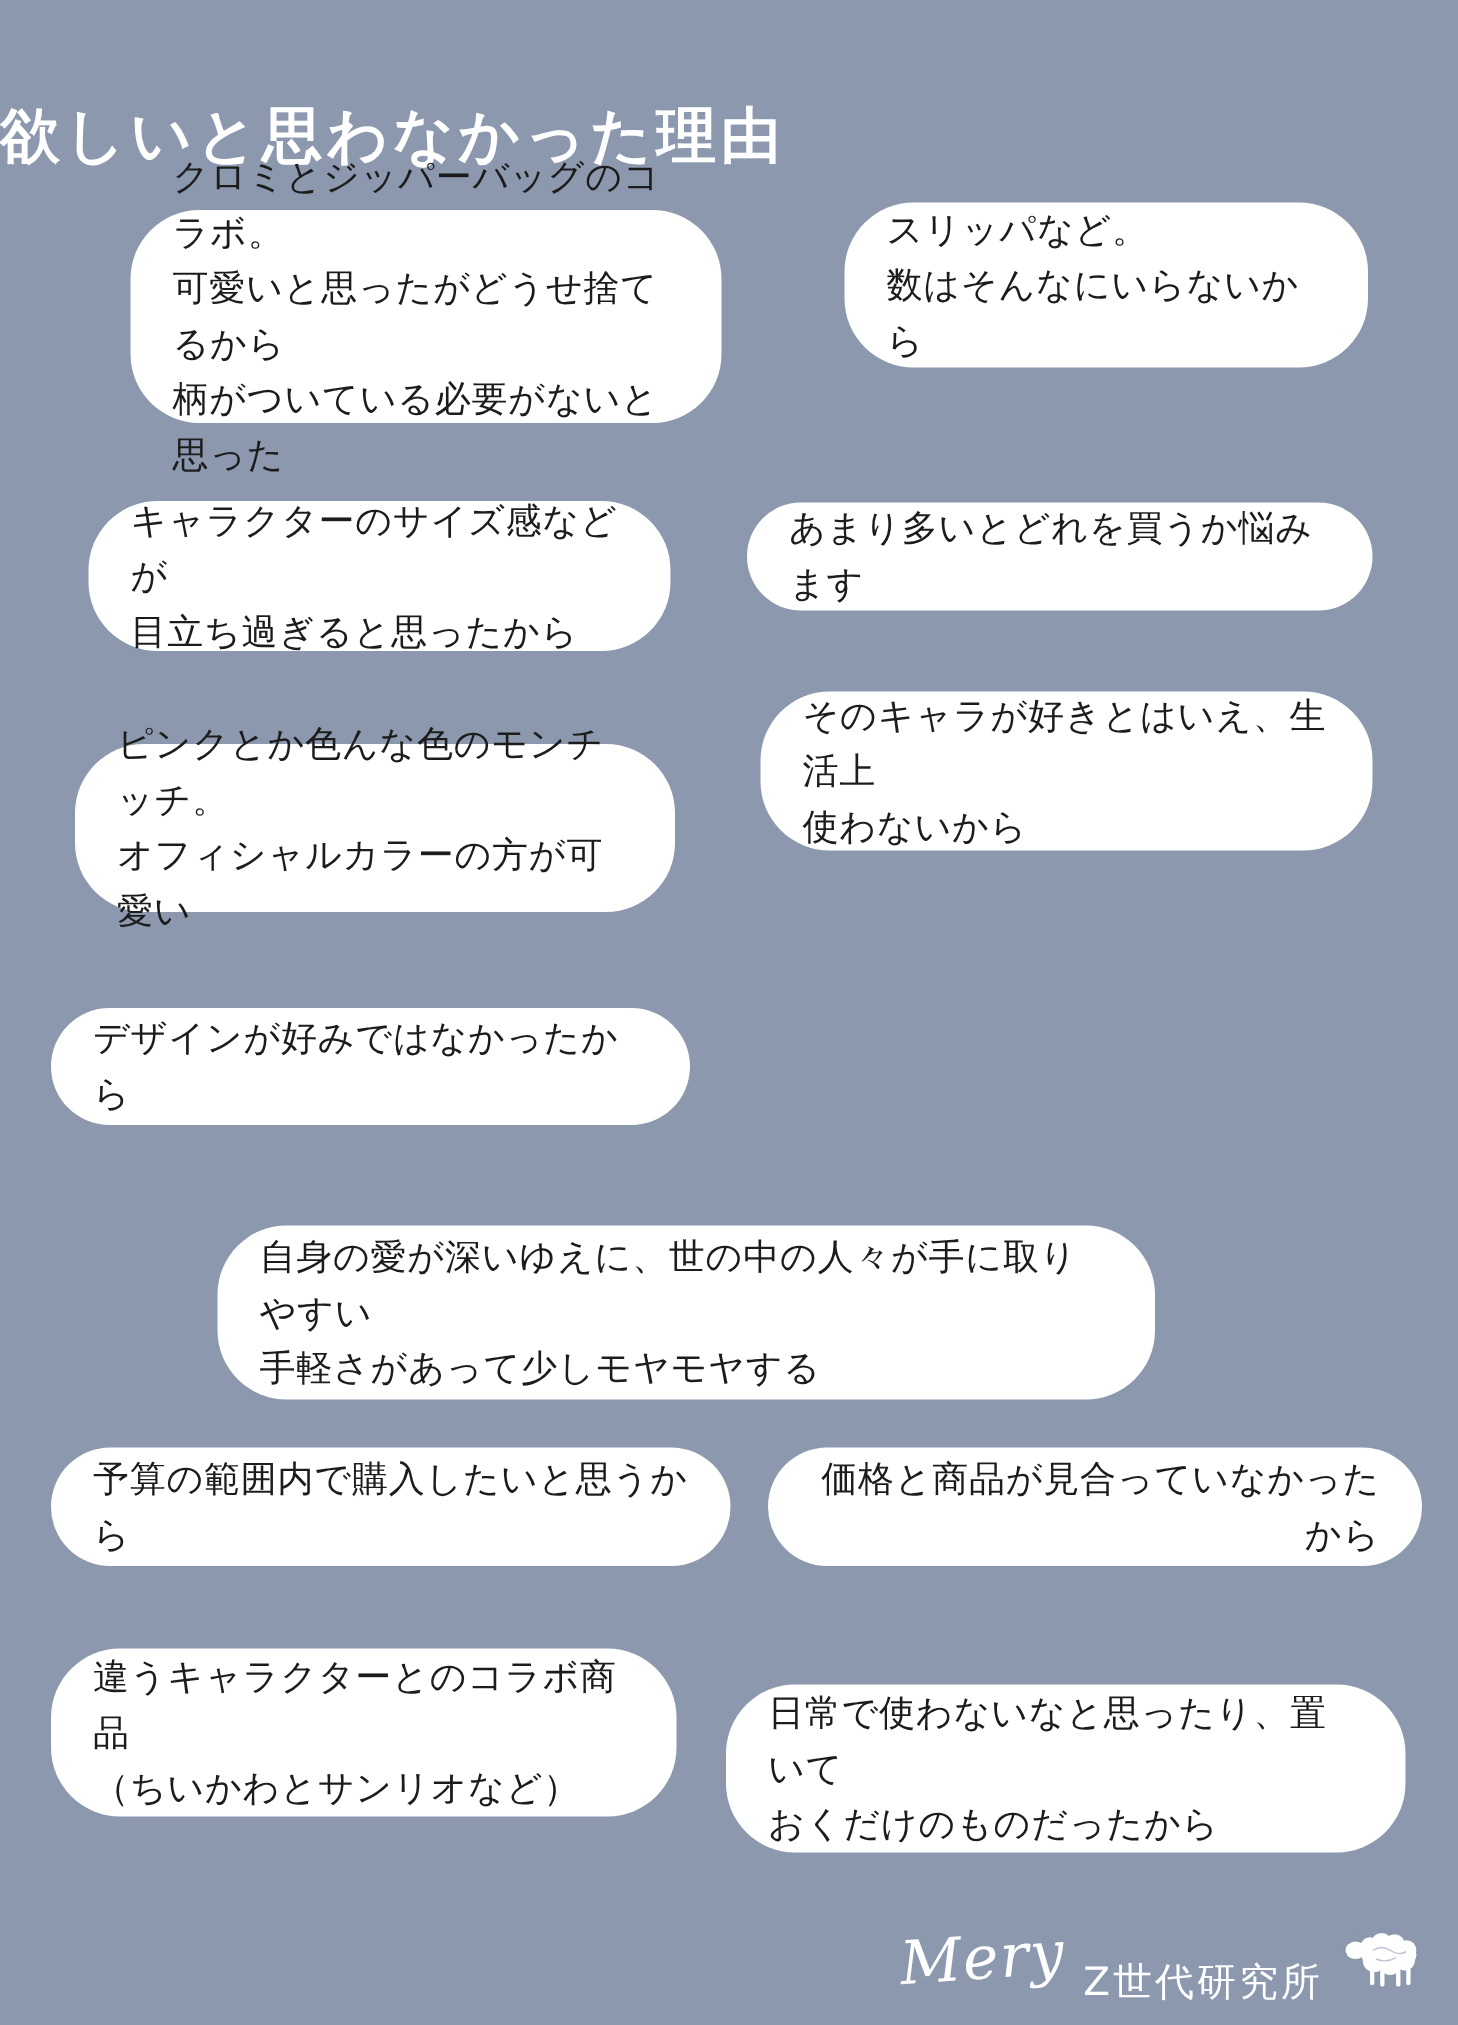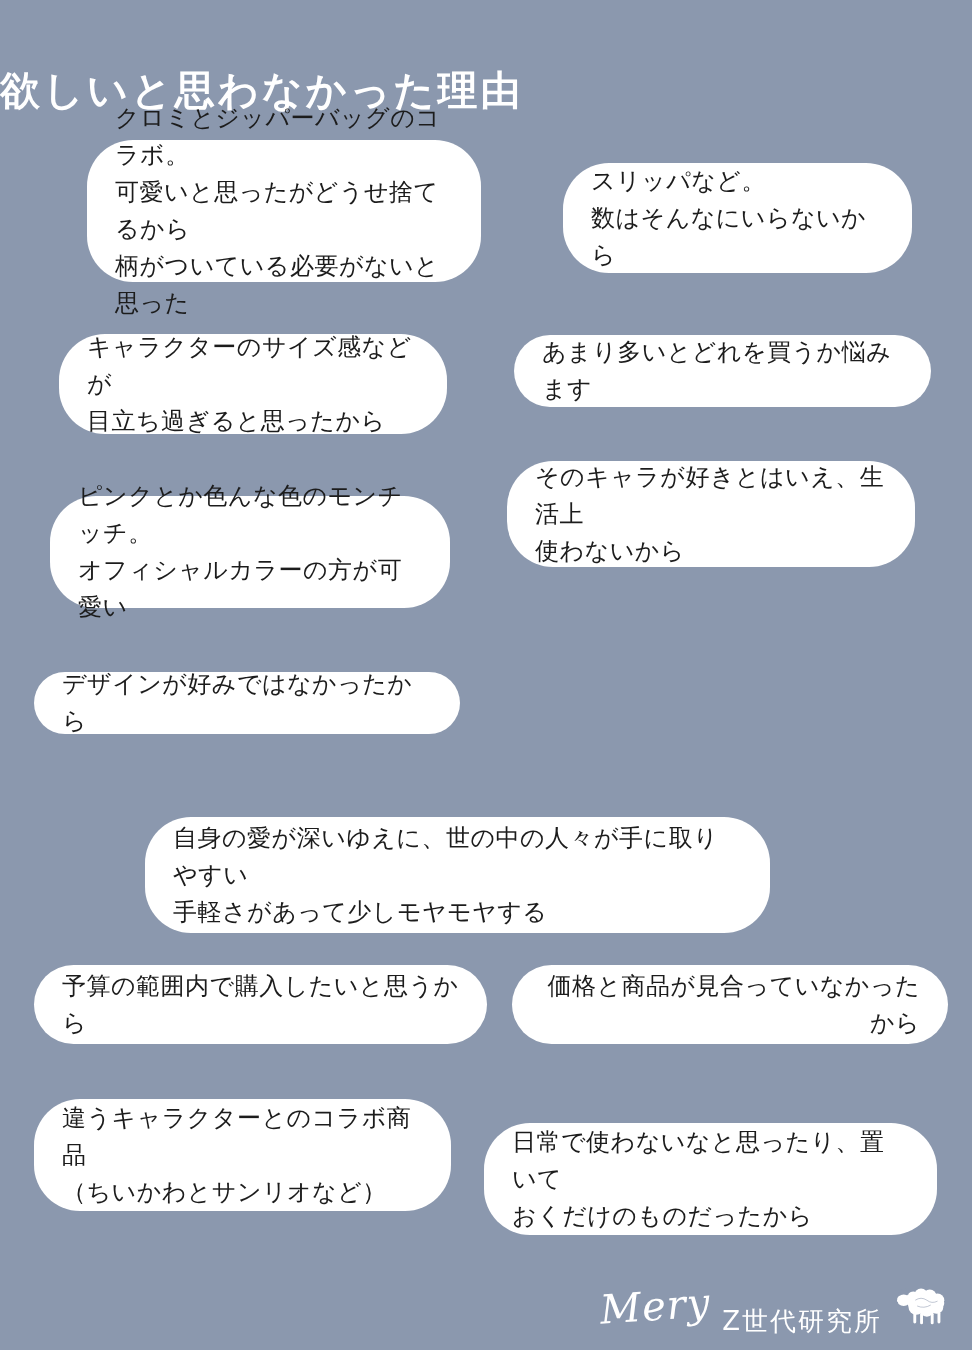--- a/index.html
+++ b/index.html
@@ -36,26 +36,26 @@
     color:var(--text);
   }
   .bubble-text{
     white-space:pre-line;
     font-size:24px;
     line-height:37px;
     font-weight:500;
     letter-spacing:0.5px;
   }
   .b1 {left:87px;  top:140px;  width:394px; height:142px;align-items:center;}
-  .b2 {left:563px; top:163px;  width:349px; height:110px;}
+  .b2 {left:563px; top:135px;  width:349px; height:110px;}
   .b3 {left:59px;  top:334px;  width:388px; height:100px;}
-  .b4 {left:514px; top:335px;  width:417px; height:72px;}
+  .b4 {left:498px; top:335px;  width:417px; height:72px;}
   .b5 {left:507px; top:461px;  width:408px; height:106px;}
   .b6 {left:50px;  top:496px;  width:400px; height:112px;}
-  .b7 {left:34px;  top:672px;  width:426px; height:62px;}
+  .b7 {left:34px;  top:672px;  width:426px; height:78px;}
   .b8 {left:509px; top:627px;  width:426px; height:173px;}
   .b9 {left:145px; top:817px;  width:625px; height:116px;}
   .b10{left:34px;  top:965px;  width:453px; height:79px;}
   .b11{left:512px; top:965px;  width:436px; height:79px;text-align:right;}
   .b12{left:34px;  top:1099px; width:417px; height:112px;align-items:flex-end;}
   .b13{left:484px; top:1099px; width:453px; height:112px;margin-top:24px;}
   .footer{
     position:absolute;
     top:1272px;right:20px;
     display:flex;

